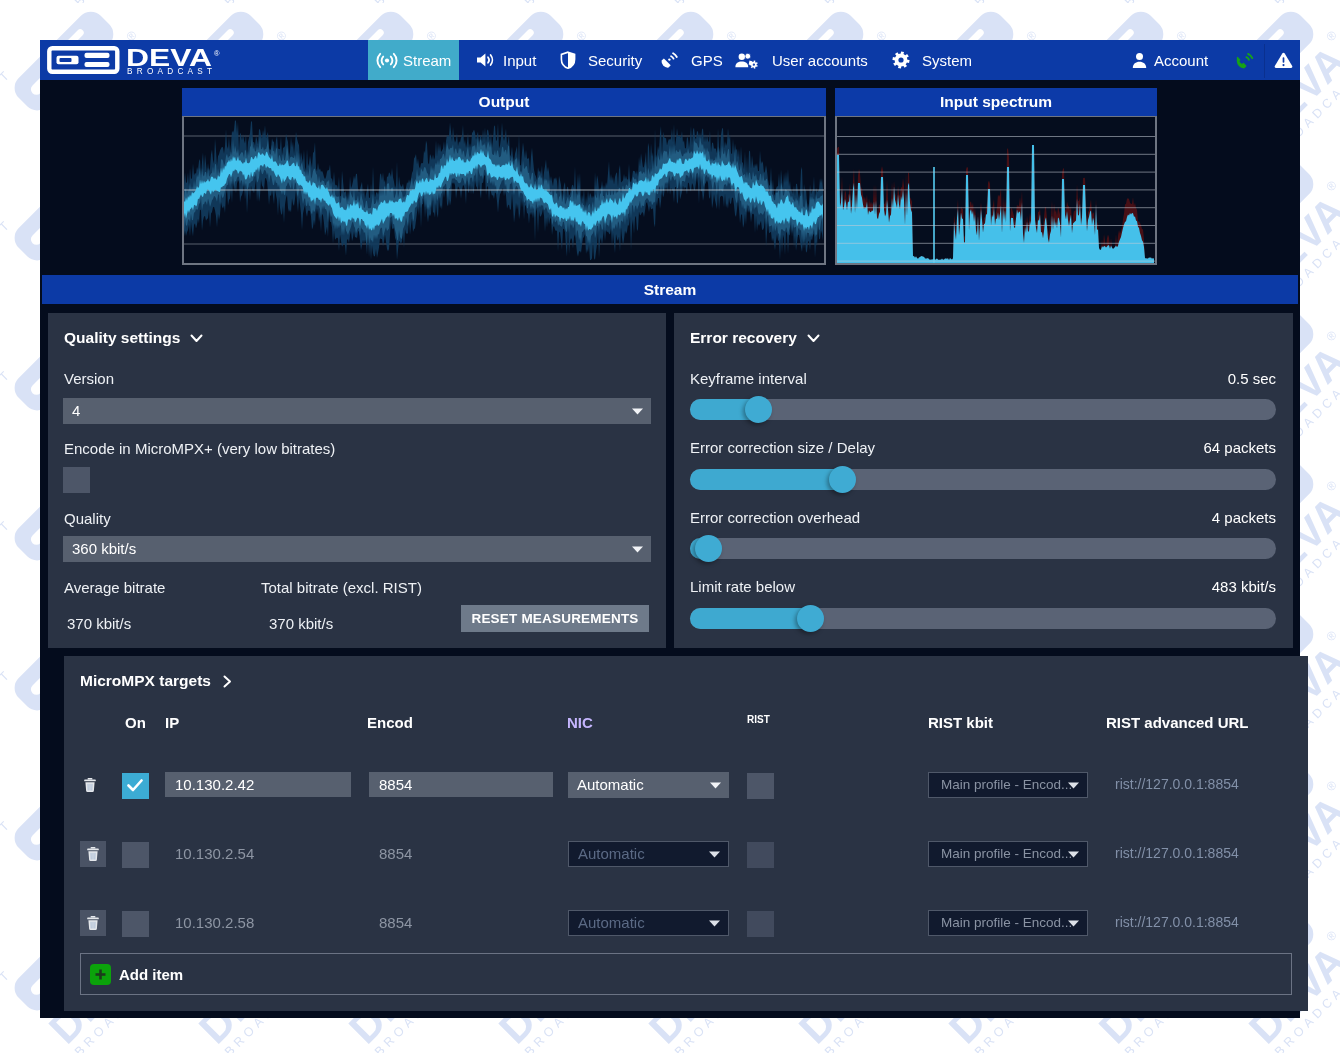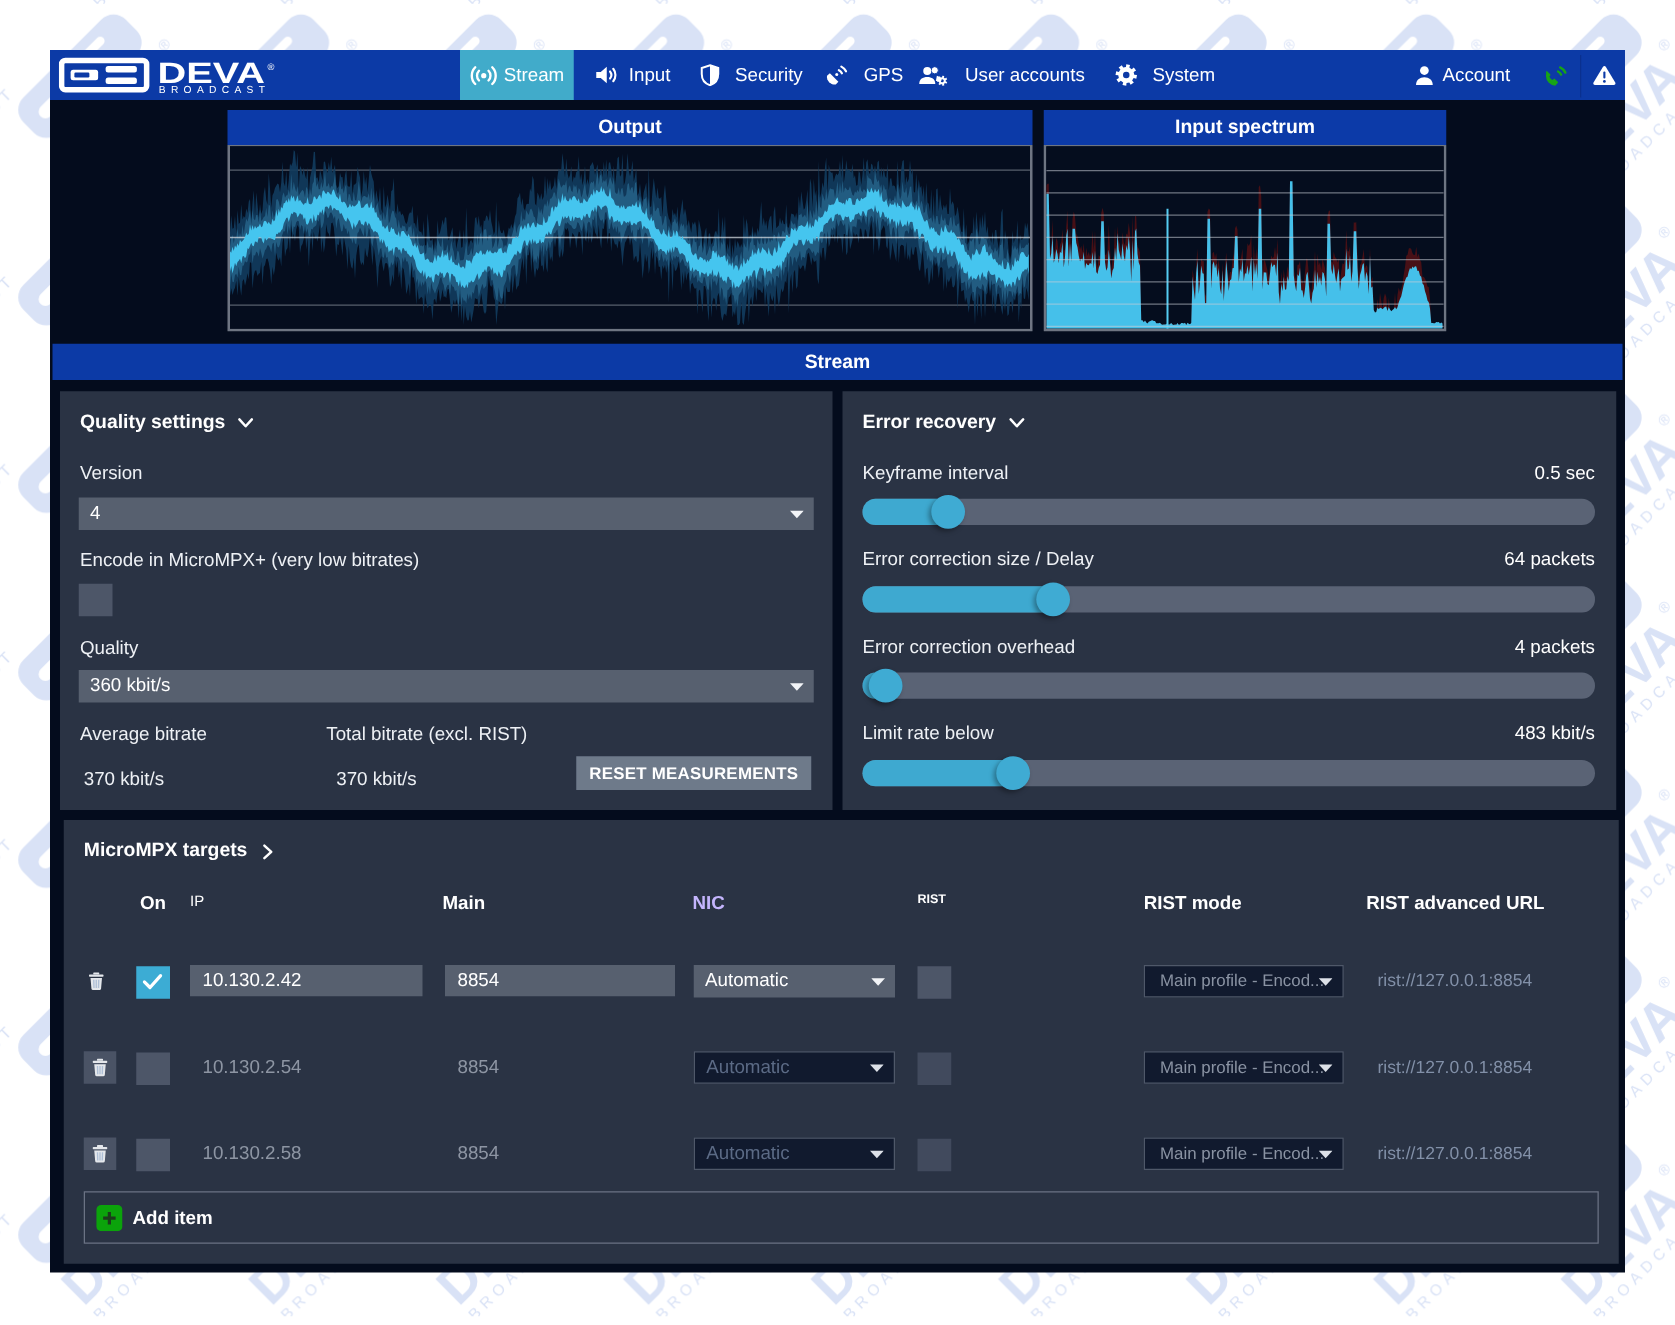--- a/index.html
+++ b/index.html
@@ -188,30 +188,30 @@
   <div style="position:absolute;left:16px;top:225px;width:586px;height:21px;background:#5a6375;border-radius:10.5px"></div>
 <div style="position:absolute;left:16px;top:225px;width:28px;height:21px;background:#3ea9d0;border-radius:10.5px"></div>
 <div style="position:absolute;left:20.5px;top:222px;width:27px;height:27px;border-radius:50%;background:#3fabd3;box-shadow:-2px 2px 4px rgba(0,0,0,0.35)"></div>
   <div class="lbl" style="left:16px;top:265px">Limit rate below</div>
       <div class="val" style="top:265px">483 kbit/s</div>
   <div style="position:absolute;left:16px;top:295px;width:586px;height:21px;background:#5a6375;border-radius:10.5px"></div>
 <div style="position:absolute;left:16px;top:295px;width:130px;height:21px;background:#3ea9d0;border-radius:10.5px"></div>
 <div style="position:absolute;left:122.5px;top:292px;width:27px;height:27px;border-radius:50%;background:#3fabd3;box-shadow:-2px 2px 4px rgba(0,0,0,0.35)"></div>
 </div>
 
-<div class="panel" style="left:11px;top:616px;width:1244px;height:355px">
+<div class="panel" style="left:24px;top:616px;width:1244px;height:355px">
   <div class="ptitle" style="left:16px;top:16px">MicroMPX targets <svg width="9" height="13" viewBox="0 0 9 13" style="margin-left:12px">
           <polyline points="1.5,1.5 7,6.5 1.5,11.5" stroke="#fff" stroke-width="2" fill="none" stroke-linecap="round" stroke-linejoin="round"></polyline>
         </svg></div>
   <div style="position:absolute;left:61px;top:58px;font-weight:bold;font-size:15px;color:#fff">On</div>
-      <div style="position:absolute;left:101px;top:58px;font-weight:normal;font-size:12px;color:#fff">IP</div>
-      <div style="position:absolute;left:303px;top:58px;font-weight:bold;font-size:15px;color:#fff">Main</div>
+      <div style="position:absolute;left:101px;top:58px;font-weight:bold;font-size:15px;color:#fff">IP</div>
+      <div style="position:absolute;left:303px;top:58px;font-weight:bold;font-size:15px;color:#fff">Encod</div>
       <div style="position:absolute;left:503px;top:58px;font-weight:bold;font-size:15px;color:#c4b5fd">NIC</div>
       <div style="position:absolute;left:683px;top:58px;font-weight:bold;font-size:10px;color:#fff">RIST</div>
-      <div style="position:absolute;left:864px;top:58px;font-weight:bold;font-size:15px;color:#fff">RIST mode</div>
+      <div style="position:absolute;left:864px;top:58px;font-weight:bold;font-size:15px;color:#fff">RIST kbit</div>
       <div style="position:absolute;left:1042px;top:58px;font-weight:bold;font-size:15px;color:#fff">RIST advanced URL</div>
   <div style="position:absolute;left:18px;top:121px"><svg width="16" height="16" viewBox="0 0 16 16" style="">
 <rect x="2.2" y="2.6" width="11.6" height="1.7" rx=".6" fill="#e4e7eb"></rect>
 <rect x="5.6" y="1" width="4.8" height="1.6" rx=".5" fill="#e4e7eb"></rect>
 <path d="M3.4 5.3 h9.2 l-.75 8.6 a1.3 1.3 0 0 1-1.3 1.1 H5.45 a1.3 1.3 0 0 1-1.3-1.1 Z" fill="#e4e7eb"></path>
 <line x1="6" y1="6.8" x2="6.2" y2="13.4" stroke="#aebfd6" stroke-width="1.1"></line>
 <line x1="8" y1="6.8" x2="8" y2="13.4" stroke="#aebfd6" stroke-width="1.1"></line>
 <line x1="10" y1="6.8" x2="9.8" y2="13.4" stroke="#aebfd6" stroke-width="1.1"></line>
 </svg></div>
       <div style="position:absolute;left:58px;top:117px;width:27px;height:26px;background:#3cacd4">

